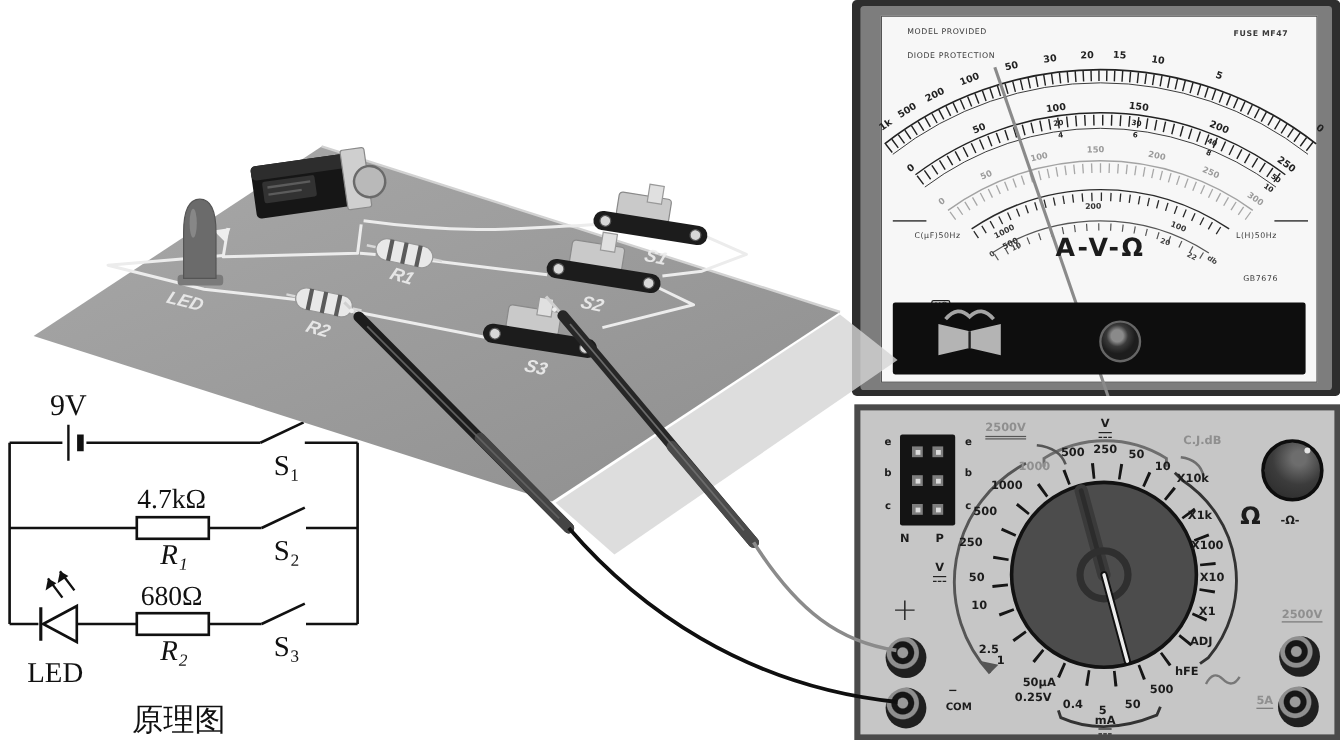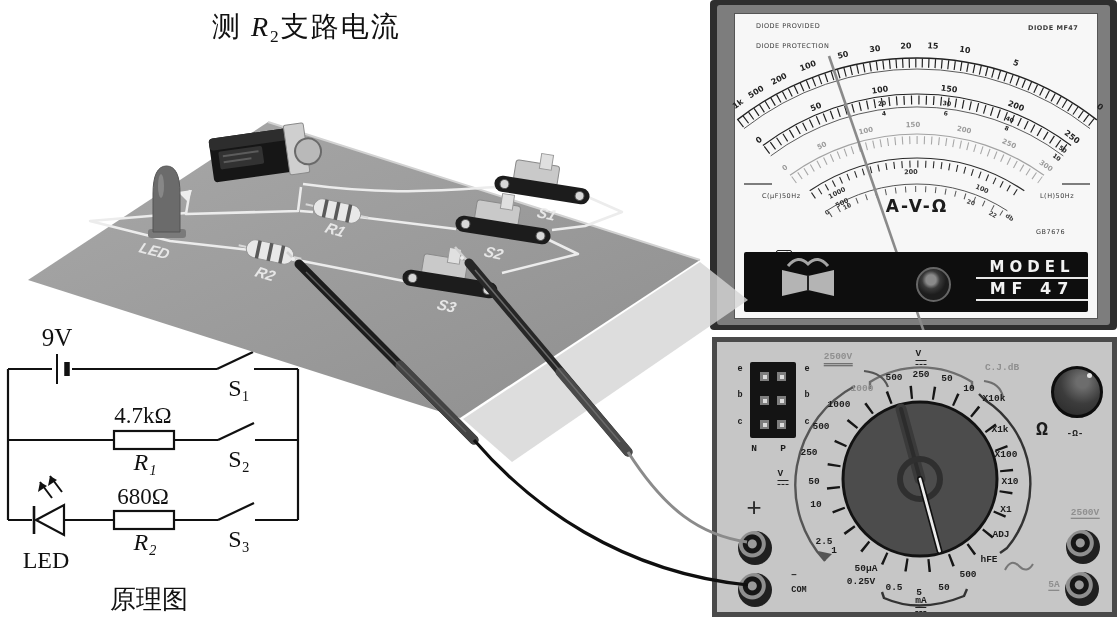--- a/index.html
+++ b/index.html
@@ -16,34 +16,34 @@
   #meter .bezel{position:absolute;left:7px;top:5px;right:7px;bottom:5px;background:#7d7d7d;border-radius:3px;}
   #meter .face{position:absolute;left:24px;top:13px;width:362px;height:304px;background:#f7f7f7;border:1px solid #555;}
   #face-labels{position:absolute;left:0;top:0;width:407px;height:330px;pointer-events:none;}
   .fl{position:absolute;font-size:8px;font-weight:bold;color:#222;white-space:nowrap;}
   .fl.sub2{font-size:6px;font-weight:bold;}
   .fl.gray{color:#9b9b9b;font-size:7px;}
   .fl.inner{font-size:6.5px;color:#333;}
   .fl.db{font-size:6px;color:#444;}
   .fs{position:absolute;font-size:6.5px;color:#3a3a3a;letter-spacing:0.5px;white-space:nowrap;}
   #avo{position:absolute;left:207px;top:206px;transform:translate(-50%,-50%);
-       font-size:17px;font-weight:bold;color:#1c1c1c;letter-spacing:2px;}
+       font-size:21px;font-weight:bold;color:#1c1c1c;letter-spacing:2px;}
   #hcbox{position:absolute;left:66px;top:214px;font-size:7px;font-weight:normal;color:#222;
          border:1.5px solid #222;border-radius:2px;padding:0 2px;margin-top:36px;}
   #band{position:absolute;left:34px;top:252px;width:344px;height:60px;background:#0e0e0e;border-radius:2px;}
   #brand{position:absolute;left:232px;top:6px;width:112px;text-align:center;color:#f2f2f2;}
   #brand .l1{font-size:15px;font-weight:bold;letter-spacing:5px;border-bottom:2px solid #e8e8e8;padding-bottom:1px;}
   #brand .l2{font-size:16px;font-weight:bold;letter-spacing:6px;border-bottom:2px solid #e8e8e8;padding-bottom:1px;}
   #band-knob{position:absolute;left:172px;top:15px;width:31px;height:31px;border-radius:50%;
     background:radial-gradient(circle at 42% 35%,#8a8a8a 0 5px,#3a3a3a 9px,#1d1d1d 15px);border:2px solid #666;}
   
   #panel{left:712px;top:337px;width:405px;height:280px;background:#c6c6c6;
          border:5px solid #4a4a4a;box-sizing:border-box;z-index:1;}
   .pl{position:absolute;font-size:9.5px;font-weight:bold;color:#1c1c1c;white-space:nowrap;
-      transform:translate(-50%,-50%);display:flex;flex-direction:column;line-height:1;font-family:Liberation Mono, monospace;}
+      transform:translate(-50%,-50%);display:flex;flex-direction:column;align-items:center;line-height:1;}
   .pl.gray{color:#8f8f8f;}
   .pl.big{font-size:20px;}
   .pl.plus{font-size:26px;font-weight:300;color:#2a2a2a;}
   .pl.small{font-size:8.5px;}
   .pl .dc{display:block;width:11px;height:3px;border-top:1.5px solid #222;border-bottom:1.5px dashed #222;margin-top:1.5px;}
   .pl.hv b{border-bottom:3px double #555;padding-bottom:1px;}
   .pl.jk b{border-bottom:1.5px solid #777;}
   #socket{position:absolute;left:33px;top:20px;width:46px;height:76px;background:#141414;border-radius:2px;}
   #socket i{position:absolute;width:9px;height:9px;background:#7e7e7e;}
   #socket i:after{content:"";position:absolute;left:2.5px;top:2.5px;width:4px;height:4px;background:#dcdcdc;}
@@ -60,21 +60,20 @@
   
   #board-svg{left:0;top:0;z-index:4;pointer-events:none;}
   .blabel{font-family:"Liberation Sans",sans-serif;font-size:15px;font-weight:bold;font-style:italic;
           fill:#ededed;opacity:0.92;}
 </style>
 </head>
 <body>
 
 <div id="stage">
 
-  <div class="abs" id="title"><span>测</span> <span class="sym">R</span><span class="sub">2</span><span>支路电流</span></div>
 
   <div class="abs" id="meter">
     <div class="bezel"></div>
     <div class="face"></div>
     <svg class="abs" width="407" height="330" style="left:0;top:0">
 
       <path d="M27.2,119.9 A292,292 0 0 1 386.8,119.9" fill="none" stroke="#222" stroke-width="1.4"></path>
       <path d="M30.3,123.9 A287,287 0 0 1 383.7,123.9" fill="none" stroke="#222" stroke-width="9" stroke-dasharray="1.2 5.3"></path>
       <path d="M34,128.6 A281,281 0 0 1 380,128.6" fill="none" stroke="#333" stroke-width="0.8"></path>
 
@@ -135,39 +134,35 @@
       <span class="fl inner" style="left: 132.092px; top: 202.984px; transform: translate(-50%, -50%) rotate(-27deg);">500</span>
       <span class="fl inner" style="left: 200.788px; top: 172.108px; transform: translate(-50%, -50%) rotate(-2deg);">200</span>
       <span class="fl inner" style="left: 272.182px; top: 188.67px; transform: translate(-50%, -50%) rotate(22deg);">100</span>
 
       <span class="fl db" style="left: 136.861px; top: 206.193px; transform: translate(-50%, -50%) rotate(-26deg);">10</span>
       <span class="fl db" style="left: 117.135px; top: 211.619px; transform: translate(-50%, -50%) rotate(-33deg);">0</span>
       <span class="fl db" style="left: 260.697px; top: 202.468px; transform: translate(-50%, -50%) rotate(20deg);">20</span>
       <span class="fl db" style="left: 282.63px; top: 213.559px; transform: translate(-50%, -50%) rotate(29deg);">22</span>
       <span class="fl db" style="left: 299.919px; top: 217.297px; transform: translate(-50%, -50%) rotate(35deg);">db</span>
     </div>
-    <span class="fs" style="left:46px;top:22px">DIODE PROVIDED</span>
+    <span class="fs" style="left:46px;top:22px">MODEL PROVIDED</span>
     <span class="fs" style="left:46px;top:42px">DIODE PROTECTION</span>
-    <span class="fs" style="left:318px;top:24px;font-weight:bold">DIODE MF47</span>
+    <span class="fs" style="left:318px;top:24px;font-weight:bold">FUSE MF47</span>
     <span class="fs" style="left:52px;top:192px">C(μF)50Hz</span>
-    <span class="fs" style="left:330px;top:192px">L(H)50Hz</span>
+    <span class="fs" style="left:320px;top:192px">L(H)50Hz</span>
     <span class="fs" style="left:326px;top:228px">GB7676</span>
     <span id="hcbox">HC</span>
     <div id="avo">A-V-Ω</div>
     <div id="band">
       <svg class="abs" width="110" height="60" style="left:18px;top:0">
         <path d="M20,44 L20,18 L46,24 L72,18 L72,44 L46,38 Z" fill="#b4b4b4"></path>
         <path d="M46,24 L46,38" stroke="#222" stroke-width="2"></path>
         <path d="M26,14 Q36,2 46,12 Q56,2 66,14" stroke="#a5a5a5" stroke-width="3" fill="none"></path>
       </svg>
       <div id="band-knob"></div>
-      <div id="brand">
-        <div class="l1">MODEL</div>
-        <div class="l2">MF 47</div>
-      </div>
     </div>
   </div>
 
   <div class="abs" id="panel">
     <svg class="abs" width="395" height="270" style="left:0;top:0">
 
       <path d="M138,44 A112,112 0 0 0 108,219" fill="none" stroke="#555" stroke-width="2.4"></path>
       <polygon points="108,219 101,209 115,212" fill="#555"></polygon>
       <path d="M153,47 L153,40 A96,96 0 0 1 255,40 L255,47" fill="none" stroke="#6e6e6e" stroke-width="2.4"></path>
       <path d="M147,29 Q166,31 171,45" fill="none" stroke="#555" stroke-width="2.2"></path>
@@ -226,21 +221,21 @@
     <span class="pl" style="left:99px;top:163px">10</span>
     <span class="pl" style="left:107px;top:200px">2.5</span>
     <span class="pl" style="left:117px;top:209px">1</span>
     <span class="pl" style="left:66px;top:135px">
         <b>V</b>
         <i class="dc"></i>
       </span>
 
     <span class="pl" style="left:149px;top:227px">50μA</span>
     <span class="pl" style="left:144px;top:240px">0.25V</span>
-    <span class="pl" style="left:177px;top:246px">0.5</span>
+    <span class="pl" style="left:177px;top:246px">0.4</span>
     <span class="pl" style="left:202px;top:251px">5</span>
     <span class="pl" style="left:227px;top:246px">50</span>
     <span class="pl" style="left:251px;top:233px">500</span>
     <span class="pl" style="left:204px;top:262px">
         <b>mA</b>
         <i class="dc"></i>
       </span>
 
     <span class="pl" style="left:277px;top:57px">X10k</span>
     <span class="pl" style="left:283px;top:88px">X1k</span>

